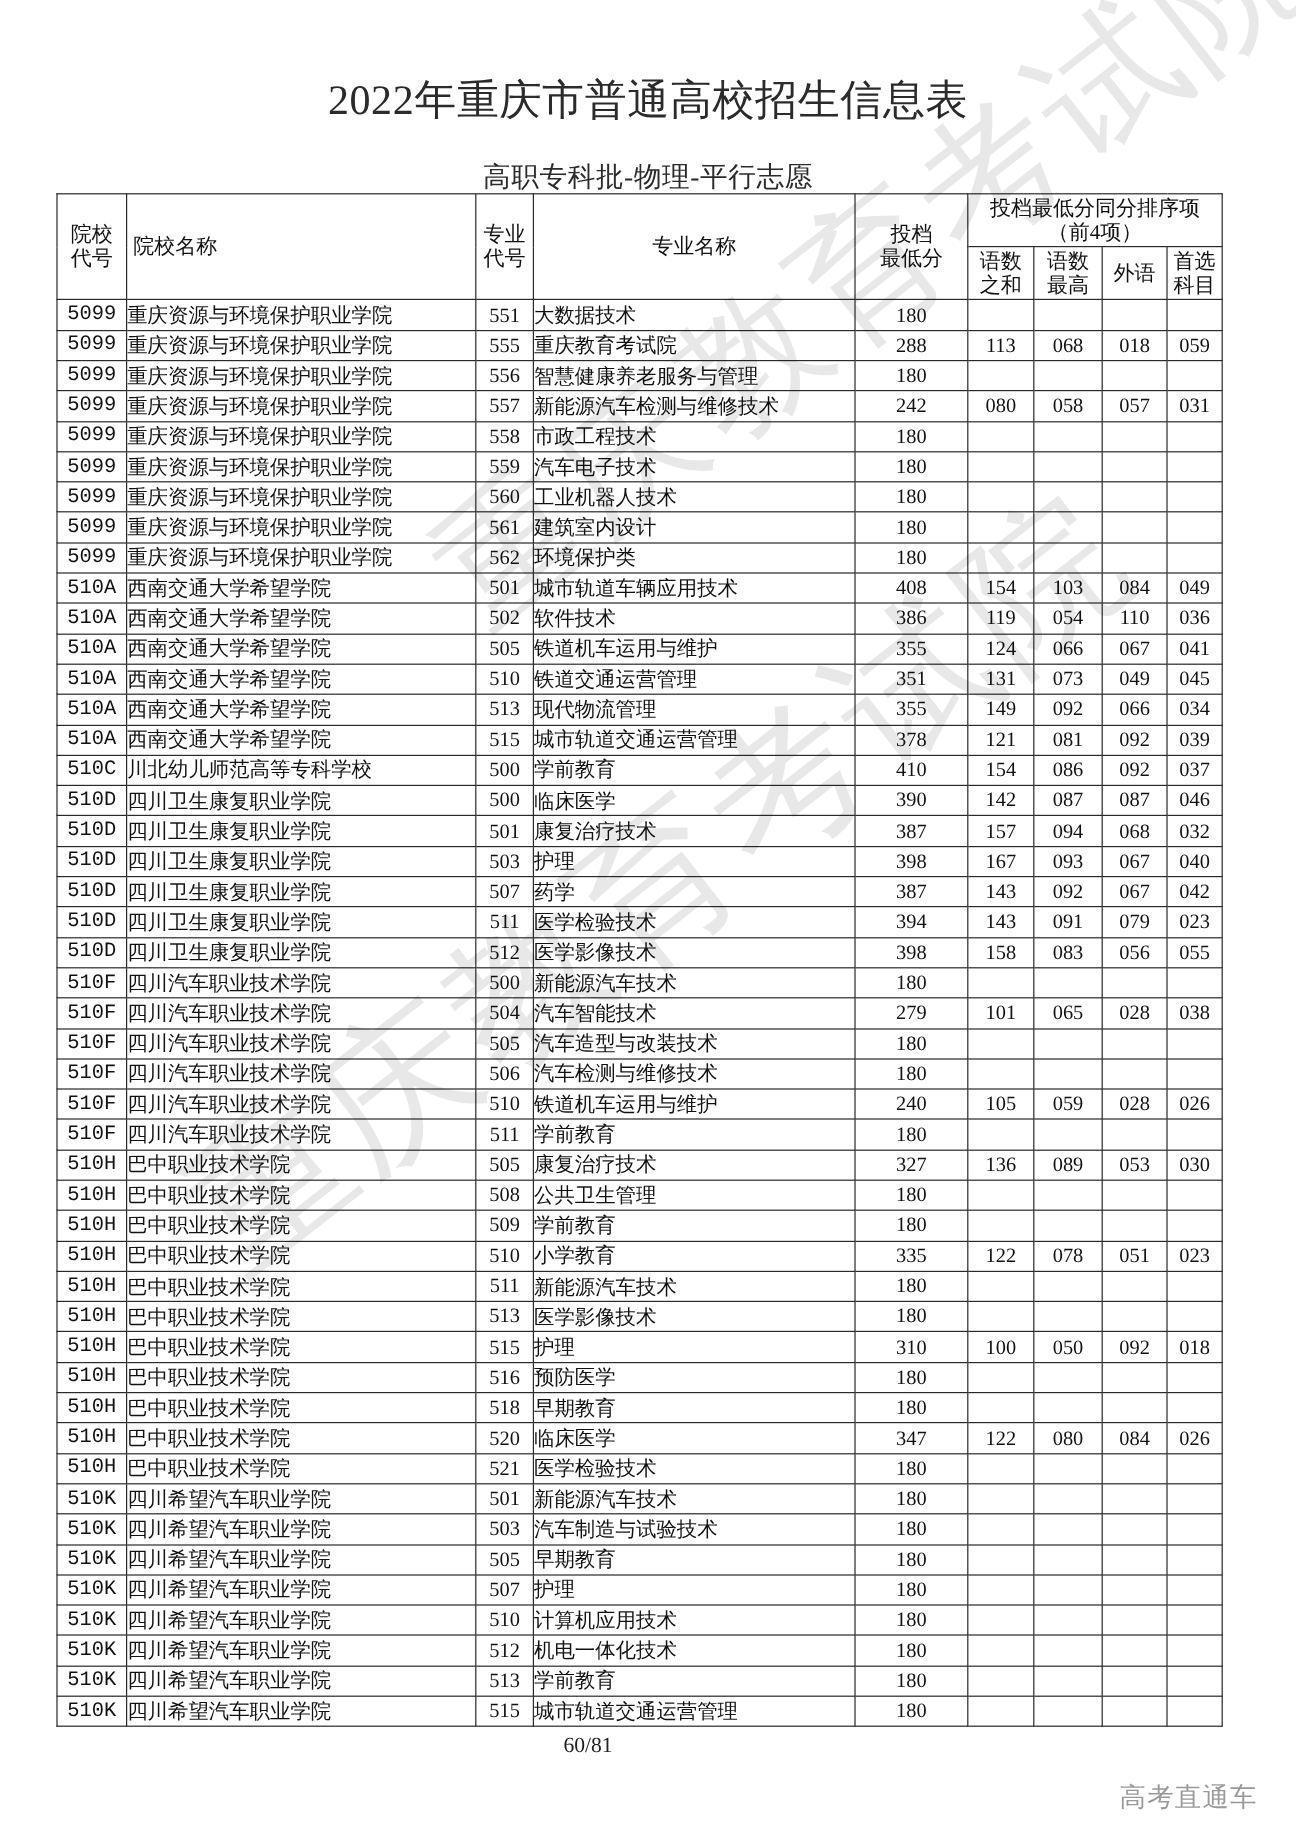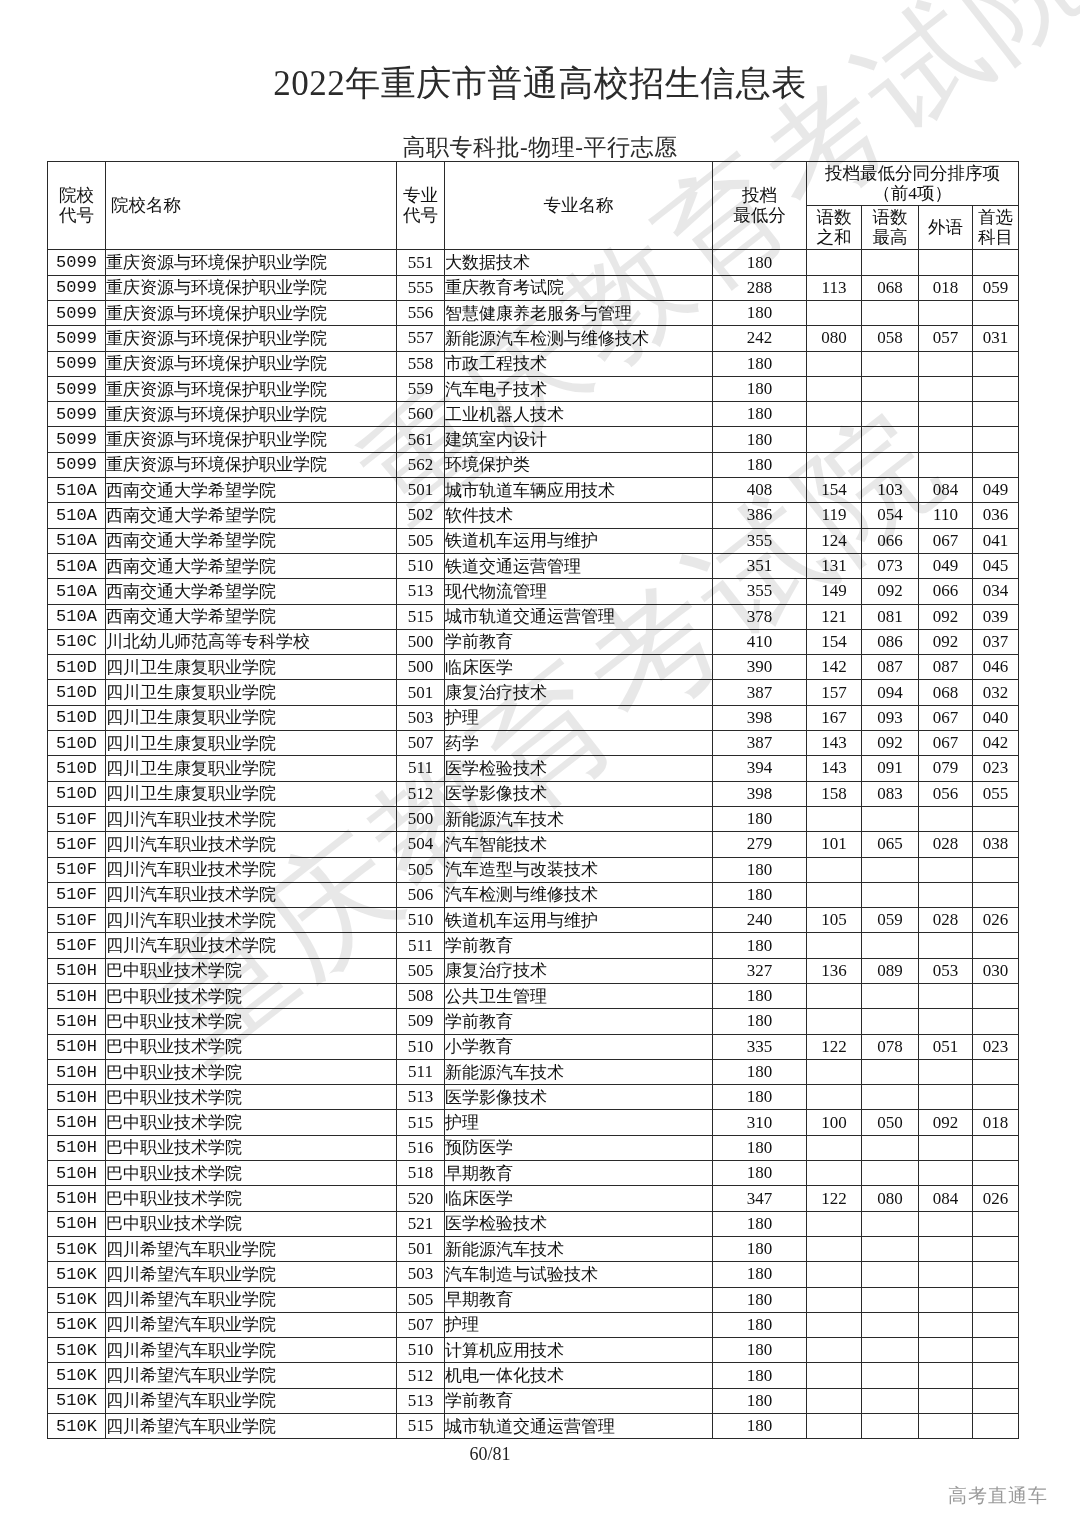--- a/index.html
+++ b/index.html
@@ -130,21 +130,21 @@
     width: 980px;
     text-align: center;
     font-size: 18px;
     color: #222;
     z-index: 3;
   }
   .brand-mark {
     position: absolute;
     right: 32px;
     top: 1483px;
-    font-size: 19px;
+    font-size: 22px;
     color: #9a9a9a;
     letter-spacing: 1px;
     z-index: 3;
     font-family: "Liberation Sans", "DejaVu Sans", sans-serif;
   }
 </style>
 </head>
 <body>
 
 <div class="watermark-layer">

